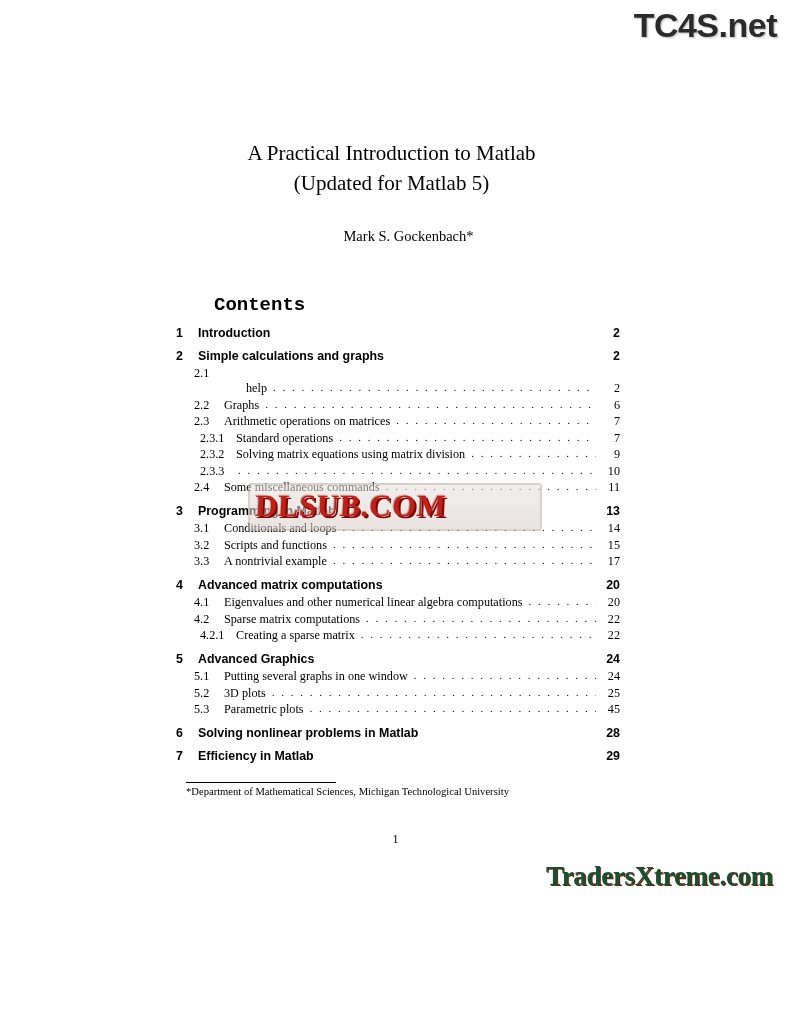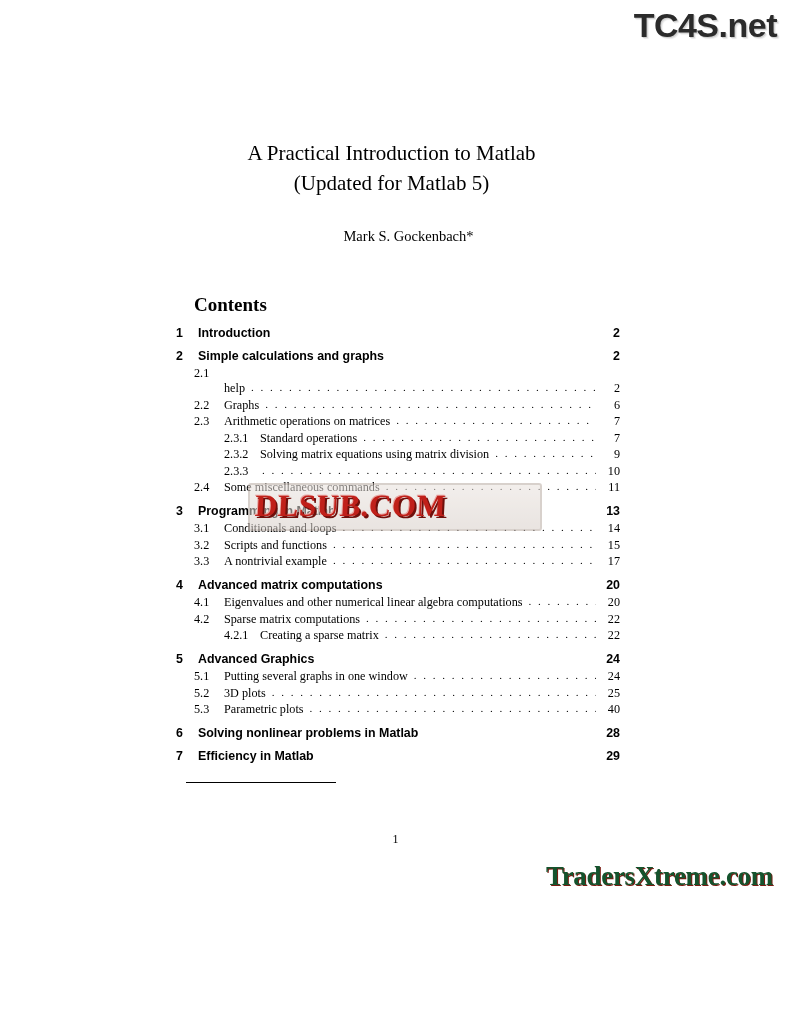--- a/index.html
+++ b/index.html
@@ -83,23 +83,23 @@
     line-height: 30px;
   }
   .author {
     margin-top: 30px;
     font-size: 14.5px;
     padding-left: 34px;
   }
 
   .contents-heading {
     position: absolute;
-    left: 194px;
+    left: 214px;
     top: 294px;
-    font-family: Liberation Serif, serif;
+    font-family: Liberation Mono, monospace;
     font-weight: bold;
     font-size: 19px;
   }
 
   .toc {
     position: absolute;
     left: 176px;
     top: 326px;
     width: 444px;
     font-size: 12.2px;
@@ -121,21 +121,21 @@
   .num {
     width: 22px;
     flex: 0 0 auto;
   }
   .num.sub {
     width: 30px;
     margin-left: 18px;
   }
   .num.subsub {
     width: 36px;
-    margin-left: 48px;
+    margin-left: 24px;
   }
   .txt {
     flex: 0 0 auto;
     padding-right: 4px;
     white-space: nowrap;
   }
   .dots {
     flex: 1 1 auto;
     overflow: hidden;
     white-space: nowrap;
@@ -157,21 +157,21 @@
     display: block;
   }
   .two-line .first {
     display: flex;
     align-items: flex-start;
     gap: 31px;
   }
   .two-line .second {
     display: flex;
     align-items: baseline;
-    margin-left: 48px;
+    margin-left: 70px;
   }
 
   .footnote-rule {
     position: absolute;
     left: 186px;
     top: 782px;
     width: 150px;
     border-top: 0.8px solid #000;
   }
   .footnote {
@@ -327,37 +327,38 @@
       <div class="toc-row">
         <span class="num sub">5.2</span>
         <span class="txt">3D plots</span>
         <span class="dots">. . . . . . . . . . . . . . . . . . . . . . . . . . . . . . . . . . . . . . . . . . . . . . . . . . . . . . . . . . . . . . . . . . . . . . . . . . . . . . . . . . . . . . . . . . . . . . . . . . . . . . . . . . . . . . . . . . . . . . . . </span>
         <span class="pg">25</span>
       </div>
       <div class="toc-row">
         <span class="num sub">5.3</span>
         <span class="txt">Parametric plots</span>
         <span class="dots">. . . . . . . . . . . . . . . . . . . . . . . . . . . . . . . . . . . . . . . . . . . . . . . . . . . . . . . . . . . . . . . . . . . . . . . . . . . . . . . . . . . . . . . . . . . . . . . . . . . . . . . . . . . . . . . . . . . . . . . . </span>
-        <span class="pg">40</span>
+        <span class="pg">45</span>
       </div>
       <div class="toc-row sec">
         <span class="num">6</span>
         <span class="txt">Solving nonlinear problems in Matlab</span>
         <span class="dots"></span>
         <span class="pg">28</span>
       </div>
       <div class="toc-row sec">
         <span class="num">7</span>
         <span class="txt">Efficiency in Matlab</span>
         <span class="dots"></span>
         <span class="pg">29</span>
       </div>
     </div>
 
   <div class="wm-center-bg"></div>
   <div class="wm-center">DLSUB.COM</div>
 
   <div class="footnote-rule"></div>
+  <div class="footnote">*Department of Mathematical Sciences, Michigan Technological University</div>
 
   <div class="pagenum">1</div>
 
   <div class="wm-bottom">TradersXtreme.com</div>
 </div>
 
 </body></html>

